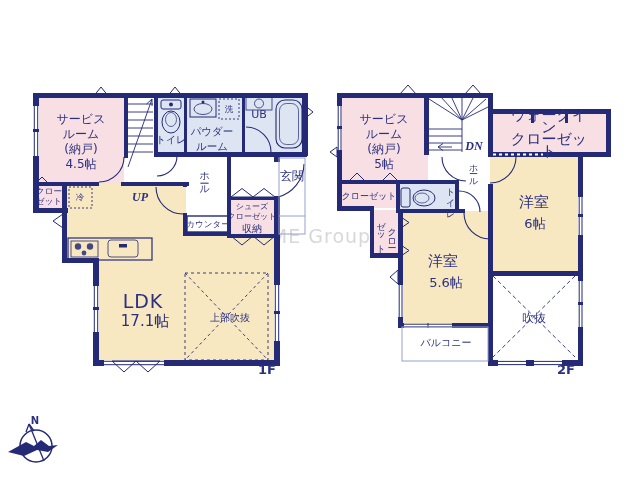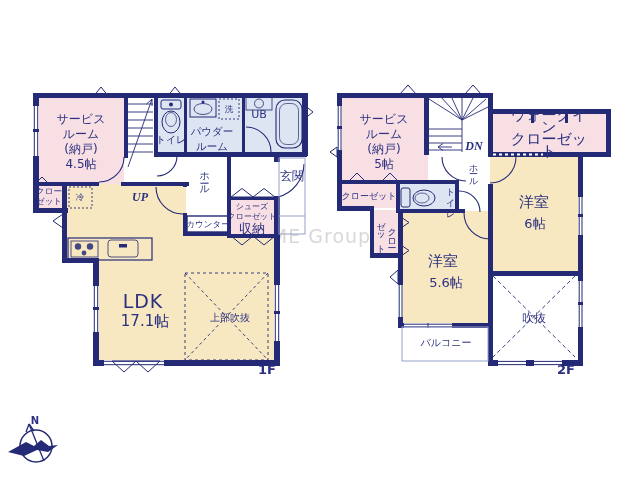--- a/index.html
+++ b/index.html
@@ -278,21 +278,21 @@
   <div class="lbl" style="left:229px;top:109px;font-size:8.5px;">洗</div>
   <div class="lbl" style="left:259px;top:115px;font-size:11px;">UB</div>
   <div class="lbl" style="left:252px;top:176px;font-size:12px;margin-left:40px;">玄関</div>
   <div class="lbl vert" style="left:204px;top:178px;font-size:10px;">ホール</div>
   <div class="lbl" style="left:49px;top:196px;font-size:8.5px;line-height:10px;">クロー
 ゼット</div>
   <div class="lbl" style="left:80px;top:197px;font-size:8.5px;">冷</div>
   <div class="lbl" style="left:208px;top:224px;font-size:8.5px;">カウンター</div>
   <div class="lbl" style="left:252px;top:211px;font-size:8px;line-height:9.5px;">シューズ
 クローゼット</div>
-  <div class="lbl" style="left:252px;top:229px;font-size:13px;">収納</div>
+  <div class="lbl" style="left:252px;top:229px;font-size:10px;">収納</div>
   <div class="lbl" style="left:143px;top:302px;font-size:19px;letter-spacing:1px;">LDK</div>
   <div class="lbl" style="left:145px;top:321px;font-size:15px;">17.1帖</div>
   <div class="lbl" style="left:230px;top:318px;font-size:10px;">上部吹抜</div>
   <div class="lbl bold" style="left:267px;top:370px;font-size:13px;">1F</div>
 
   <div class="lbl" style="left:384px;top:142px;font-size:12px;line-height:15px;">サービス
 ルーム
 (納戸)
 5帖</div>
   <div class="lbl ital" style="left:474px;top:146px;font-size:12px;">DN</div>

